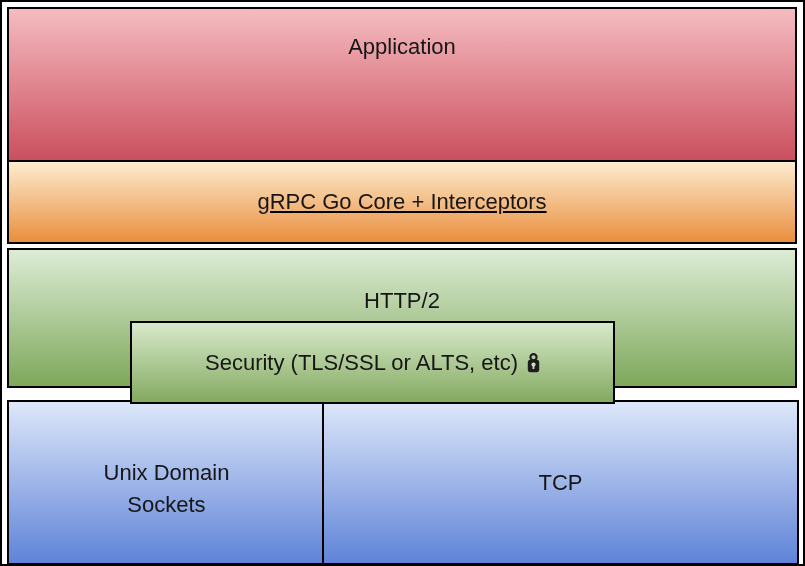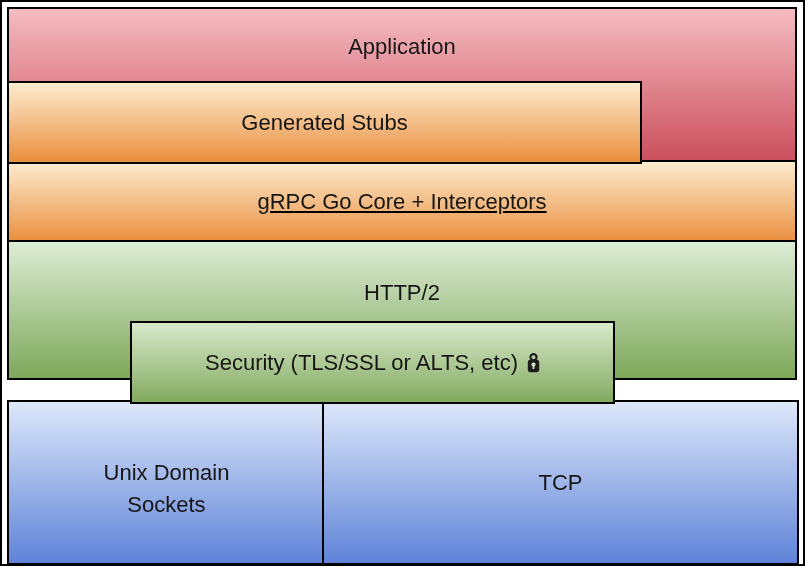--- a/index.html
+++ b/index.html
@@ -43,21 +43,21 @@
     justify-content: center;
   }
   
   #app        { left: 5px;  top: 5px;   width: 790px; height: 157px; z-index: 1; }
   #app-band   { top: 0; height: 76px; }
   
   #stubs      { left: 5px;  top: 79px;  width: 635px; height: 83px;  z-index: 2; }
   
   #grpc       { left: 5px;  top: 158px; width: 790px; height: 84px;  z-index: 1; text-decoration: underline; }
   
-  #http2      { left: 5px;  top: 238px; width: 790px; height: 140px; z-index: 1; }
+  #http2      { left: 5px;  top: 246px; width: 790px; height: 140px; z-index: 1; }
   #http2-band { top: 0; height: 102px; }
   
   #security   { left: 128px; top: 319px; width: 485px; height: 83px; z-index: 2; }
   .security-row {
     display: flex;
     align-items: center;
     justify-content: center;
     gap: 9px;
     width: 100%;
     height: 100%;
@@ -77,23 +77,20 @@
 <body>
 
 <div class="canvas">
 
   <div class="box" id="app" style="background: linear-gradient(rgb(245, 188, 193) 0%, rgb(202, 78, 92) 100%);">
     <div class="label-band" id="app-band">
       <div class="label">Application</div>
     </div>
   </div>
 
-  <div class="box" id="stubs" style="background: linear-gradient(rgb(253, 236, 207) 0%, rgb(233, 142, 62) 100%);">
-    <div class="label">Generated Stubs</div>
-  </div>
 
   <div class="box" id="grpc" style="background: linear-gradient(rgb(253, 236, 207) 0%, rgb(233, 142, 62) 100%);">
     <div class="label">gRPC Go Core + Interceptors</div>
   </div>
 
   <div class="box" id="http2" style="background: linear-gradient(rgb(221, 236, 213) 0%, rgb(125, 168, 90) 100%);">
     <div class="label-band" id="http2-band">
       <div class="label">HTTP/2</div>
     </div>
   </div>

